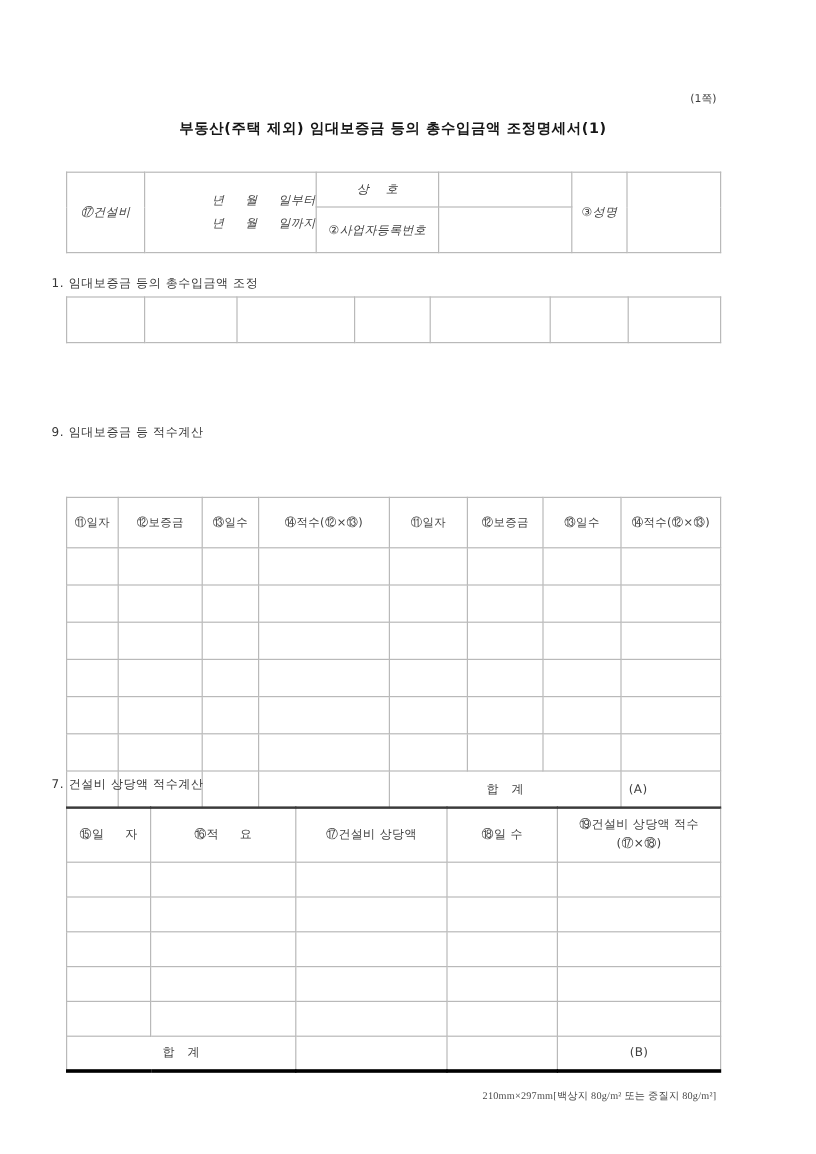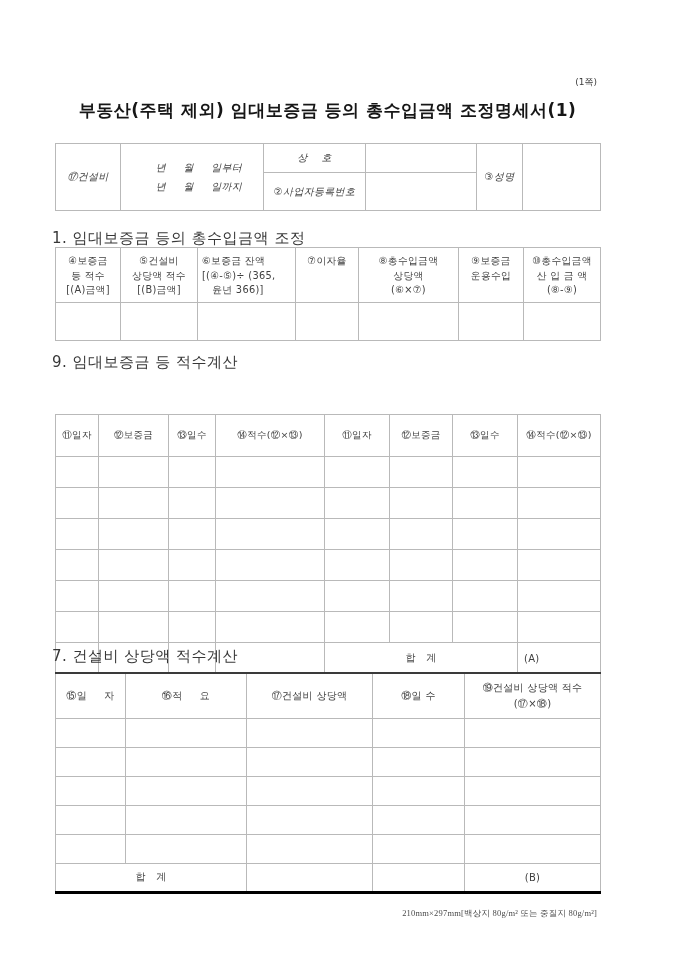--- a/index.html
+++ b/index.html
@@ -6,33 +6,33 @@
   .page {
     position:relative; width:680px; height:962px; background:#ffffff;
     font-family:"DejaVu Sans","Liberation Sans",sans-serif;
     color:#3f3f3f; overflow:hidden;
   }
   .doc-header { position:absolute; left:43px; top:62px; font-size:9px; letter-spacing:0.2px; color:#3a3a3a; white-space:pre; }
   .doc-header .rev { color:#3540c8; }
   .page-marker { position:absolute; right:83px; top:76px; font-size:9px; color:#3a3a3a; }
   .form-title {
     position:absolute; left:55px; top:99px; width:545px; text-align:center;
-    font-size:17px; font-weight:bold; color:#161616; letter-spacing:0.5px; margin:0;
+    font-size:12px; font-weight:bold; color:#161616; letter-spacing:0.5px; margin:0;
   }
-  .section-title { position:absolute; left:52px; font-size:15px; color:#373737; letter-spacing:0.5px; }
+  .section-title { position:absolute; left:43px; font-size:10px; color:#373737; letter-spacing:0.5px; }
   .st1 { top:229px; } .st2 { top:353px; } .st3 { top:647px; }
 
   table { position:absolute; left:55px; width:545px; border-collapse:collapse; table-layout:fixed; }
   td {
     border:1px solid #b9b9b9; padding:0; font-size:10px; text-align:center;
     vertical-align:middle; color:#3f3f3f; letter-spacing:0.3px; overflow:hidden;
   }
   .info-table { top:143px; }
   .info-table td { font-size:10px;font-style:italic; }
-  .period-cell { text-align:center; padding-left:14px; line-height:1.95; white-space:pre; }
+  .period-cell { text-align:right; padding-left:14px; line-height:1.95; white-space:pre; }
 
   .t1 { top:247px; }
   .t1 .hdr td { vertical-align:top; padding-top:6px; white-space:pre; line-height:1.5; font-size:9.8px; }
   .t1 .hdr td.cell-6h { text-align:left; padding-left:4px; }
 
   .t2 { top:378px;margin-top:36px; }
   .t2 .hdr td { font-size:9.5px; white-space:pre; }
   .t2 .total td { font-size:10px; }
   .ref-a { text-align:left; padding-left:6px; }
 
@@ -82,40 +82,20 @@
     <colgroup>
         <col style="width:65px">
         <col style="width:77px">
         <col style="width:98px">
         <col style="width:63px">
         <col style="width:100px">
         <col style="width:65px">
         <col style="width:77px">
       </colgroup>
     <tbody>
-        <tr class="hdr" style="height:55px">
-      <td>④보증금
-등 적수
-[(A)금액]</td>
-      <td>⑤건설비
-상당액 적수
-[(B)금액]</td>
-      <td class="cell-6h">⑥보증금 잔액
-[(④-⑤)÷ (365,
-   윤년 366)]</td>
-      <td>⑦이자율</td>
-      <td>⑧총수입금액
-상당액
-(⑥×⑦)</td>
-      <td>⑨보증금
-운용수입</td>
-      <td>⑩총수입금액
-산 입 금 액
-(⑧-⑨)</td>
-    </tr>
     <tr style="height:38px">
       <td></td>
           <td></td>
           <td></td>
           <td></td>
           <td></td>
           <td></td>
           <td></td>
     </tr>
   </tbody>

